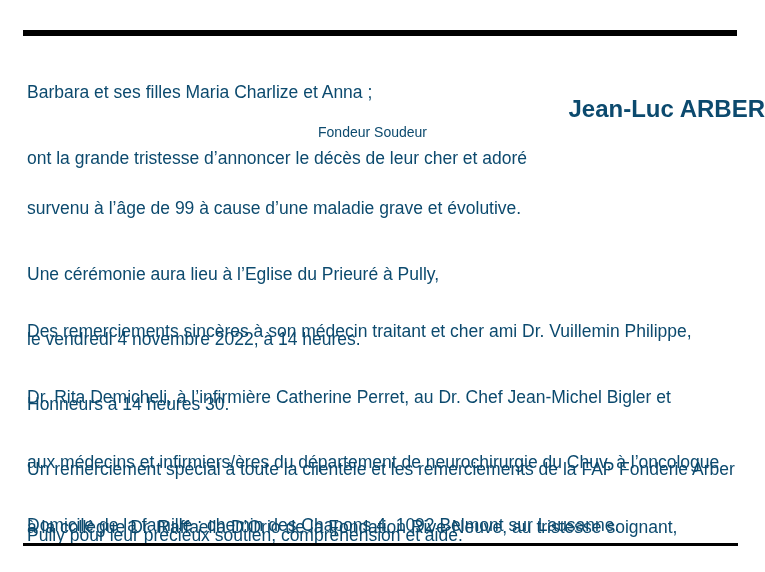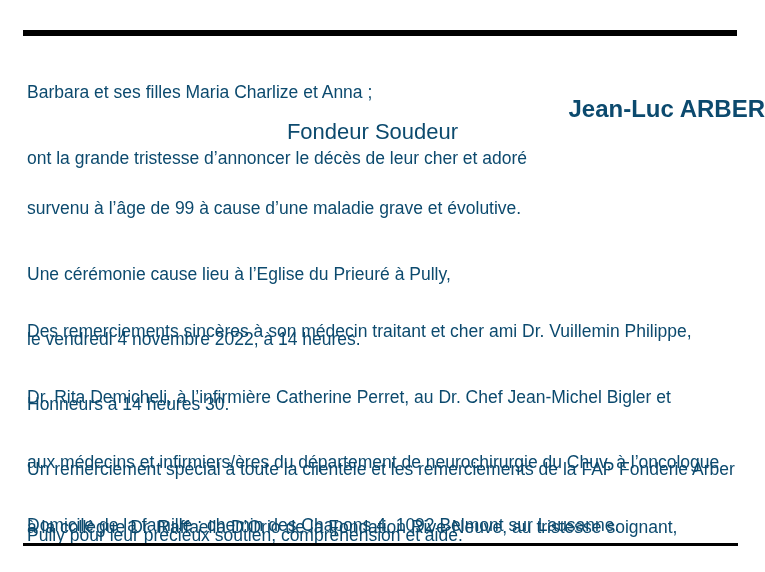--- a/index.html
+++ b/index.html
@@ -57,42 +57,42 @@
     font-size: 24px;
     font-weight: bold;
     line-height: 28px;
   }
   .deceased-title {
     position: absolute;
     left: 0;
     top: 121px;
     width: 745px;
     text-align: center;
-    font-size: 22px;
+    font-size: 14px;
     line-height: 22px;
   }
 </style>
 </head>
 <body>
 
 <div class="page">
 
   <div class="rule rule-top"></div>
 
   <div class="para intro">
     <div>Barbara et ses filles Maria Charlize et Anna ;</div>
     <div>ont la grande tristesse d’annoncer le décès de leur cher et adoré</div>
   </div>
 
   <div class="deceased-name">Jean-Luc ARBER</div>
   <div class="deceased-title">Fondeur Soudeur</div>
 
   <div class="para announcement">
     <div>survenu à l’âge de 99 à cause d’une maladie grave et évolutive.</div>
-    <div>Une cérémonie cause lieu à l’Eglise du Prieuré à Pully,</div>
+    <div>Une cérémonie aura lieu à l’Eglise du Prieuré à Pully,</div>
     <div>le vendredi 4 novembre 2022, à 14 heures.</div>
     <div>Honneurs à 14 heures 30.</div>
   </div>
 
   <div class="para thanks">
     <div>Des remerciements sincères à son médecin traitant et cher ami Dr. Vuillemin Philippe,</div>
     <div>Dr. Rita Demicheli, à l’infirmière Catherine Perret, au Dr. Chef Jean-Michel Bigler et</div>
     <div>aux médecins et infirmiers/ères du département de neurochirurgie du Chuv, à l’oncologue</div>
     <div>à la collègue Dr. Raffaella D’Orio de la Fondation Rive-Neuve, au tristesse soignant,</div>
     

